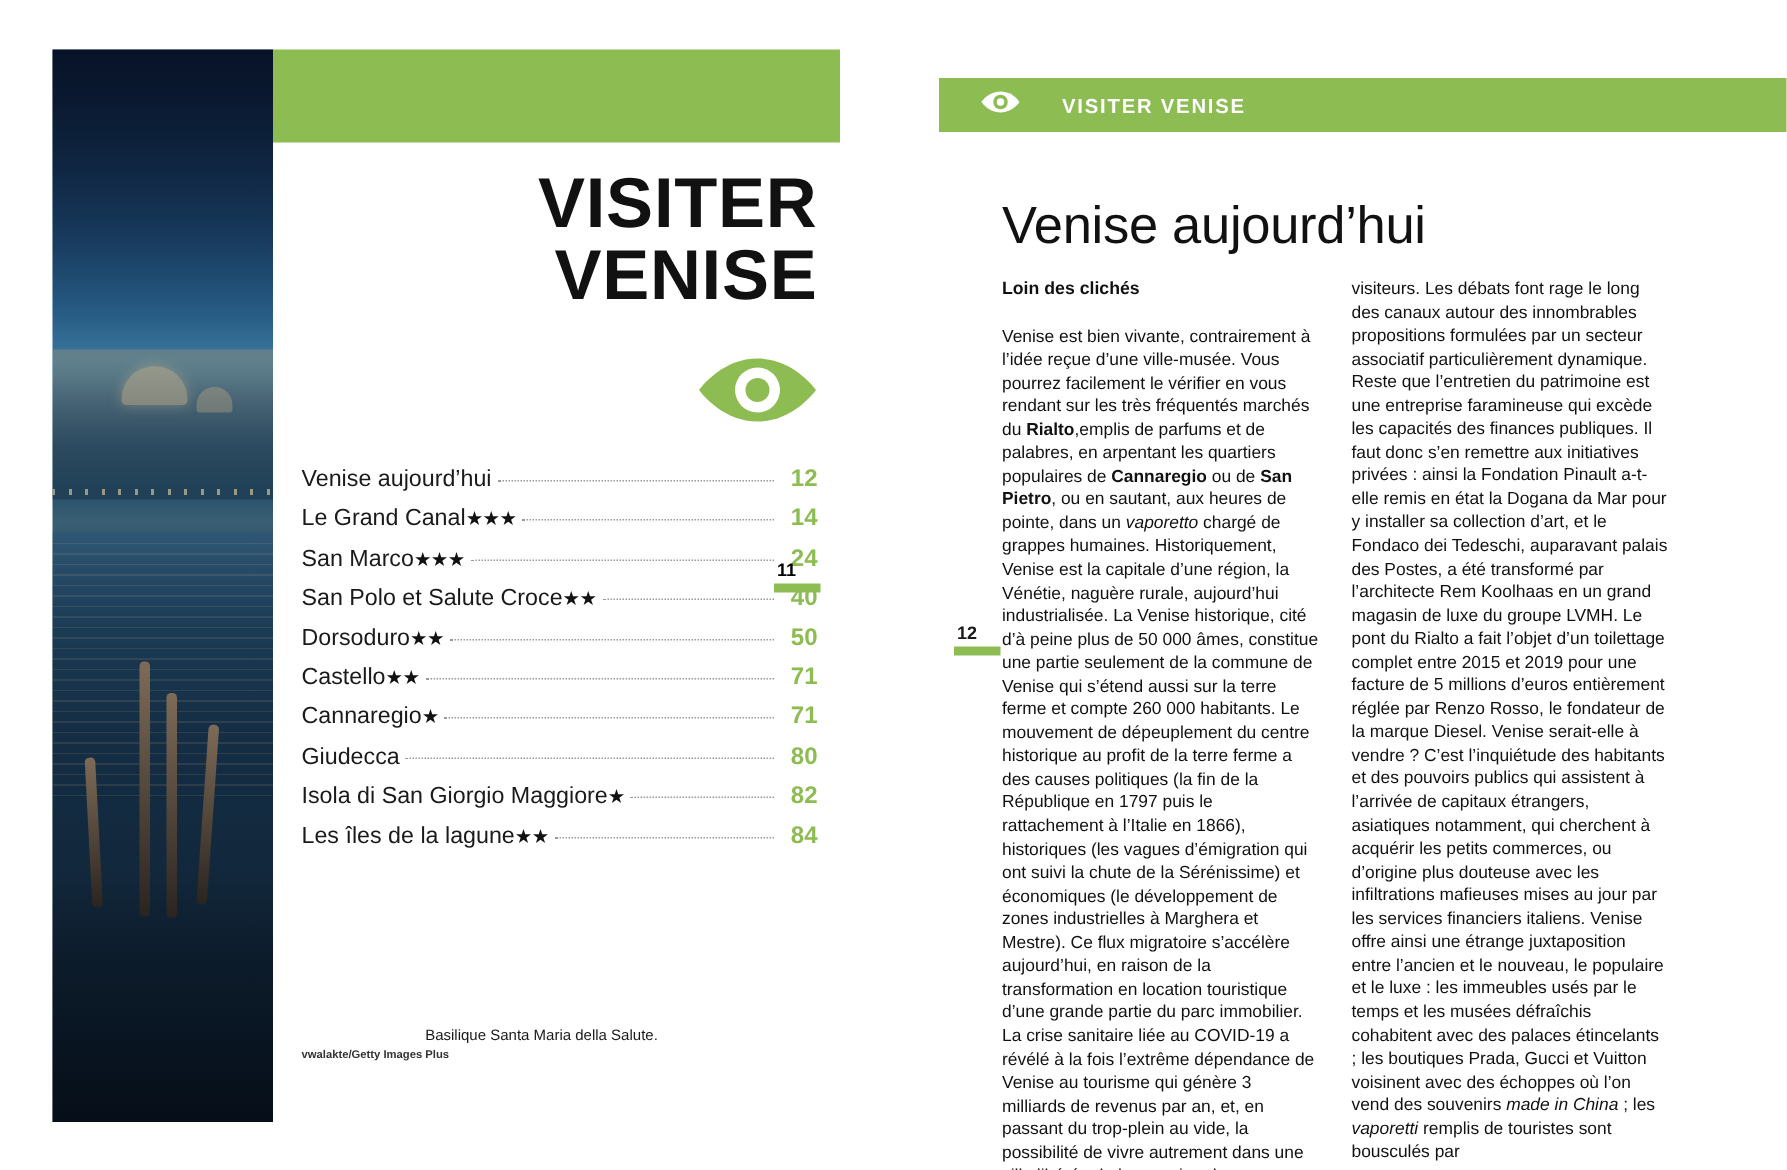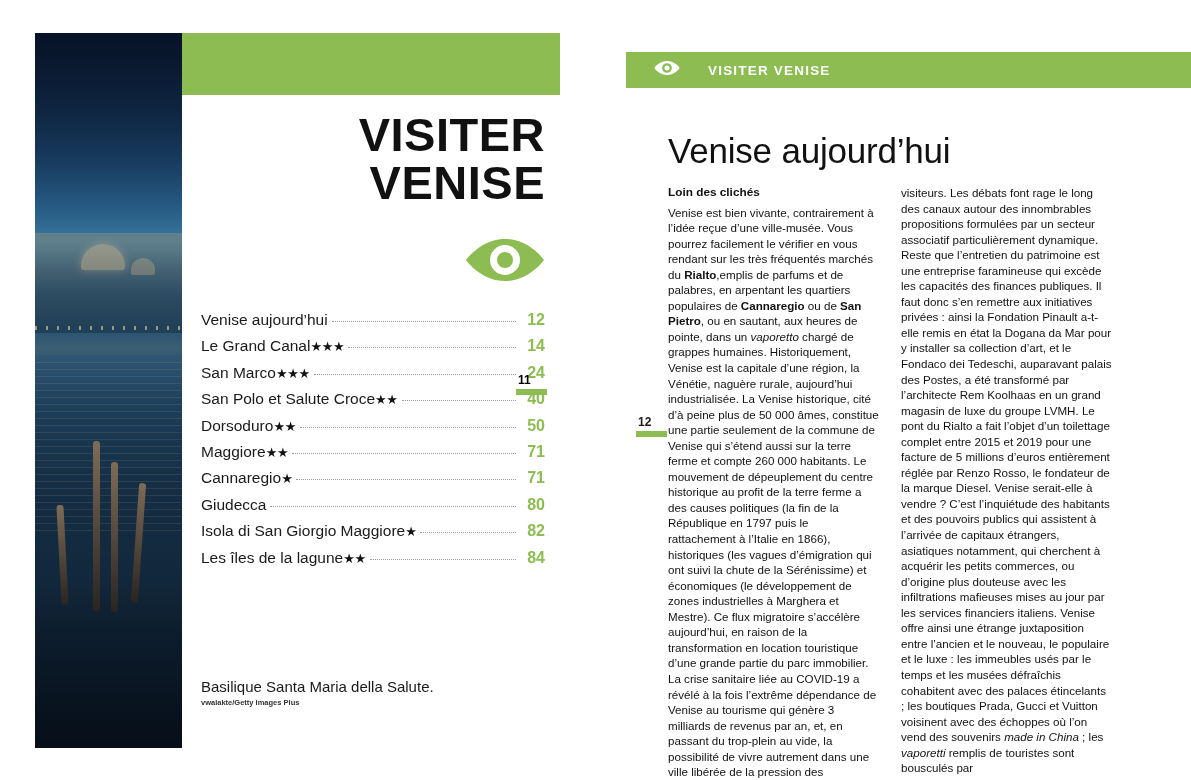--- a/index.html
+++ b/index.html
@@ -181,23 +181,24 @@
   }
 
   
   #left-caption {
     position: absolute;
     left: 166px;
     bottom: 40px;
     width: 320px;
   }
   #left-caption .cap-main {
-    font-size: 15px;
+    font-size: 10px;
     color: #1a1a1a;
     line-height: 1.35;
+    text-align: center;
   }
   #left-caption .cap-credit {
     font-size: 7.5px;
     font-weight: bold;
     color: #333333;
     line-height: 1.4;
   }
 
   
   #left-folio {
@@ -274,21 +275,21 @@
     font-size: 11.6px;
     line-height: 15.55px;
     color: #111111;
     text-align: left;
   }
   .col p { margin: 0; }
   .col .lede {
     font-weight: bold;
     font-size: 11.8px;
     display: block;
-    margin-bottom: 4px;
+    margin-bottom: 16px;
   }
   .col b { font-weight: bold; }
   .col i { font-style: italic; }
 
   
   #right-folio {
     position: absolute;
     left: 40px;
     top: 383px;
     width: 40px;
@@ -369,21 +370,21 @@
           <span class="toc-dots"></span>
           <span class="toc-page">40</span>
         </div>
         <div class="toc-row">
           <span class="toc-label">Dorsoduro</span>
           <span class="toc-stars">★★</span>
           <span class="toc-dots"></span>
           <span class="toc-page">50</span>
         </div>
         <div class="toc-row">
-          <span class="toc-label">Maggiore</span>
+          <span class="toc-label">Castello</span>
           <span class="toc-stars">★★</span>
           <span class="toc-dots"></span>
           <span class="toc-page">71</span>
         </div>
         <div class="toc-row">
           <span class="toc-label">Cannaregio</span>
           <span class="toc-stars">★</span>
           <span class="toc-dots"></span>
           <span class="toc-page">71</span>
         </div>

